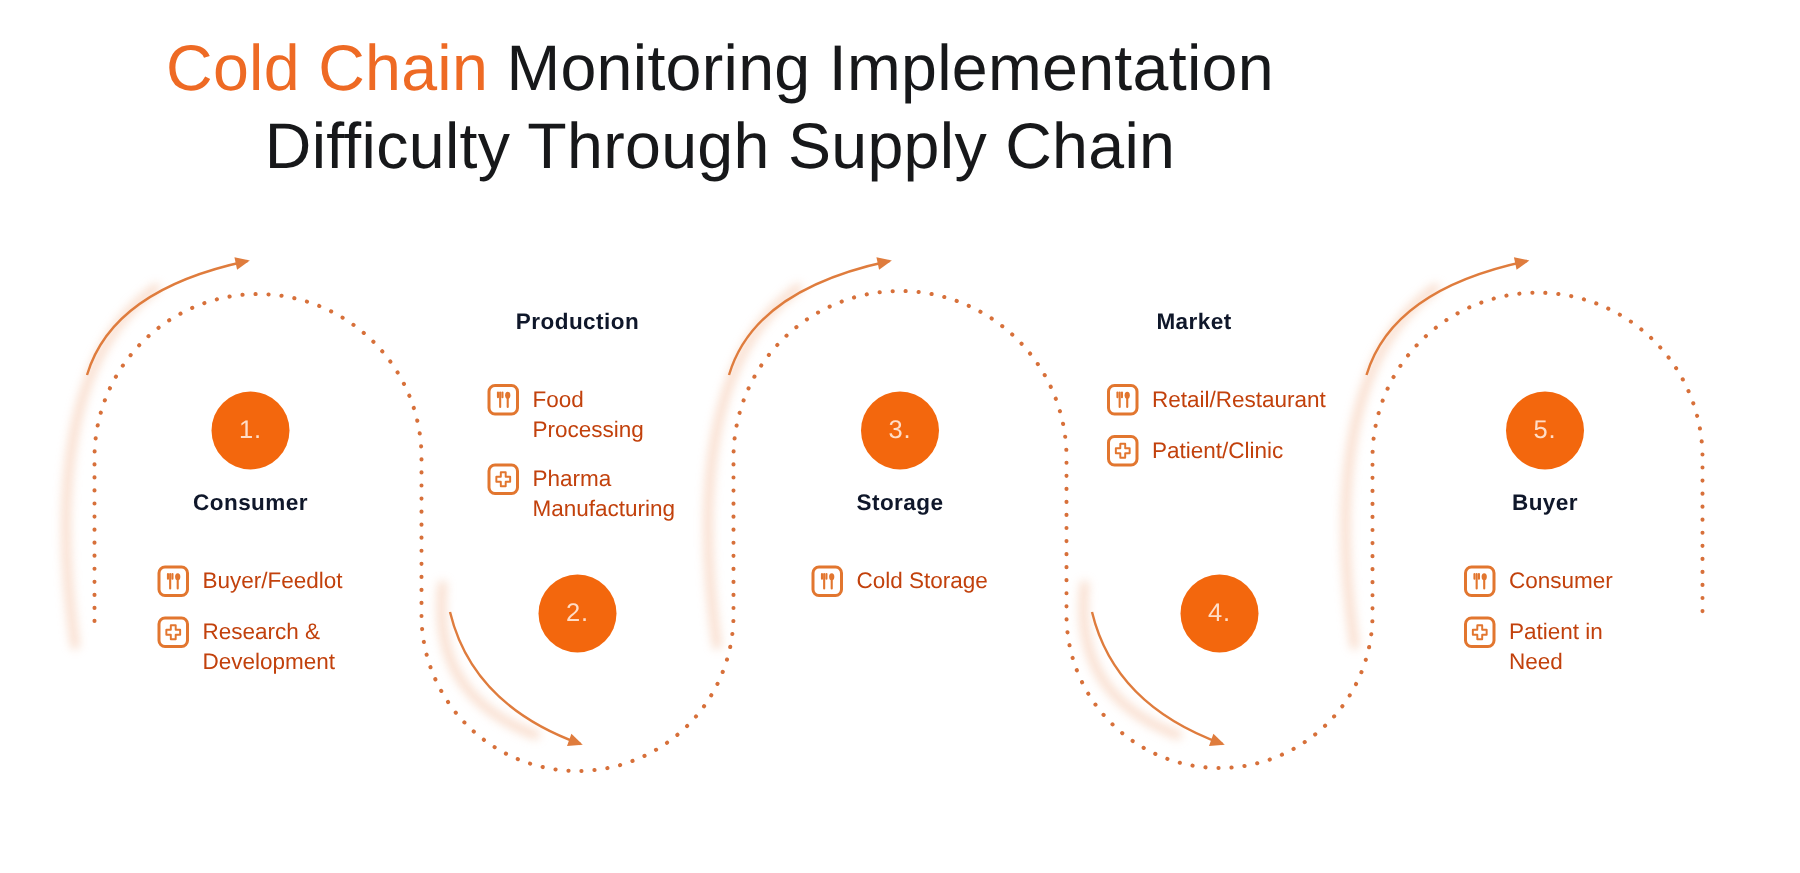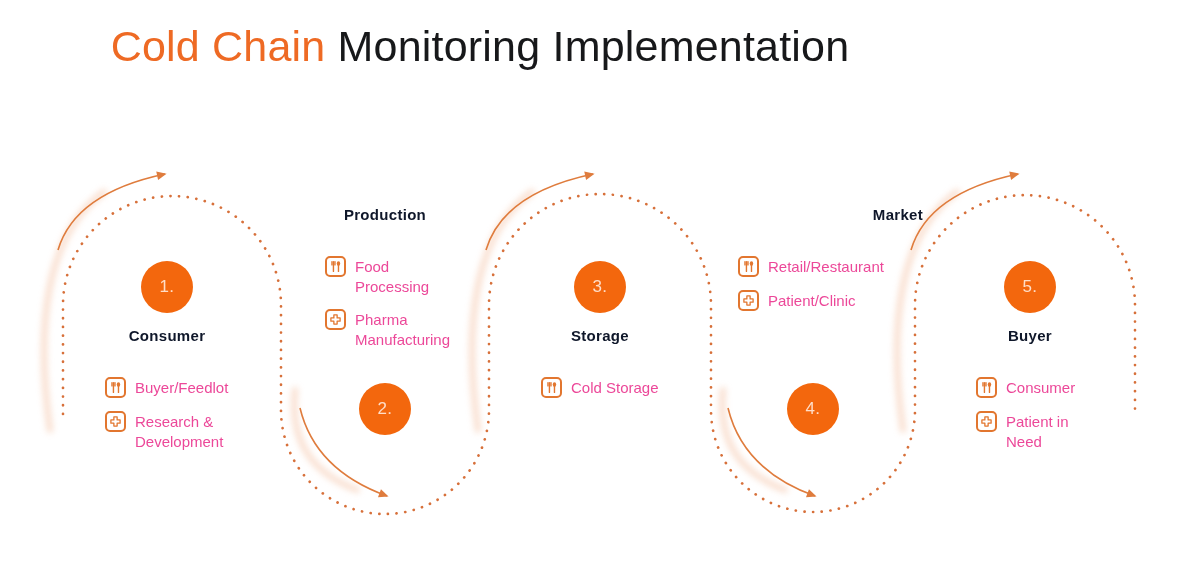--- a/index.html
+++ b/index.html
@@ -42,21 +42,21 @@
   }
   .item { display: flex; align-items: flex-start; gap: 9px; }
   .item .ico {
     width: 21px; height: 21px; flex: 0 0 21px;
     border: 2px solid #e2762f; border-radius: 5px;
     display: flex; align-items: center; justify-content: center;
     background: #ffffff;
   }
   .item .ico svg { display: block; }
   .item .lbl {
-    width: 98px; font-size: 15px; line-height: 1.3; color: #ec4899;
+    width: 98px; font-size: 15px; line-height: 1.3; color: #c2410c;
     padding-top: 1px; white-space: normal;
   }
 </style>
 </head>
 <body>
 
 <div class="page">
 
   <svg class="flow-svg" width="1200" height="582" viewBox="0 0 1200 582">
     <defs>
@@ -91,20 +91,21 @@
     <g stroke="#df7c3d" stroke-width="1.6" fill="none">
       <path d="M 58 250 Q 75 193, 165 174" marker-end="url(#arrowhead)"></path>
       <path d="M 486 250 Q 503 193, 593 174" marker-end="url(#arrowhead)"></path>
       <path d="M 911 250 Q 928 193, 1018 174" marker-end="url(#arrowhead)"></path>
       <path d="M 300 408 Q 315 470, 387 496" marker-end="url(#arrowhead)"></path>
       <path d="M 728 408 Q 743 470, 815 496" marker-end="url(#arrowhead)"></path>
     </g>
   </svg>
 
   <h1 class="main-title"><span class="accent">Cold Chain</span><span> Monitoring Implementation</span><br>
+      <span>Difficulty Through Supply Chain</span>
   </h1>
 
   <div class="stage">
     <div class="num-circle" style="left:141px; top:261px;">
       <span>1.</span>
     </div>
     <div class="stage-title" style="left:57px; top:327px;">Consumer</div>
     <div class="items" style="left:105px; top:377px;">
       <div class="item">
         <span class="ico">
@@ -173,21 +174,21 @@
             <ellipse cx="17.5" cy="6.5" rx="3.2" ry="4.4" fill="#e2762f" stroke="none"></ellipse>
             <path d="M17.5 10v11"></path>
           </svg>
         </span>
         <span class="lbl" style="width:110px">Cold Storage</span>
       </div>
     </div>
   </div>
 
   <div class="stage">
-    <div class="stage-title" style="left:703px; top:206px;text-align:right;">Market</div>
+    <div class="stage-title" style="left:686px; top:206px;">Market</div>
     <div class="items" style="left:738px; top:256px;">
       <div class="item">
         <span class="ico">
           <svg width="13" height="13" viewBox="0 0 24 24" fill="none" stroke="#e2762f" stroke-width="2.6" stroke-linecap="round">
             <path d="M5.5 3v6"></path>
               <path d="M11 3v6"></path>
               <path d="M8.2 3v18"></path>
             <ellipse cx="17.5" cy="6.5" rx="3.2" ry="4.4" fill="#e2762f" stroke="none"></ellipse>
             <path d="M17.5 10v11"></path>
           </svg>

